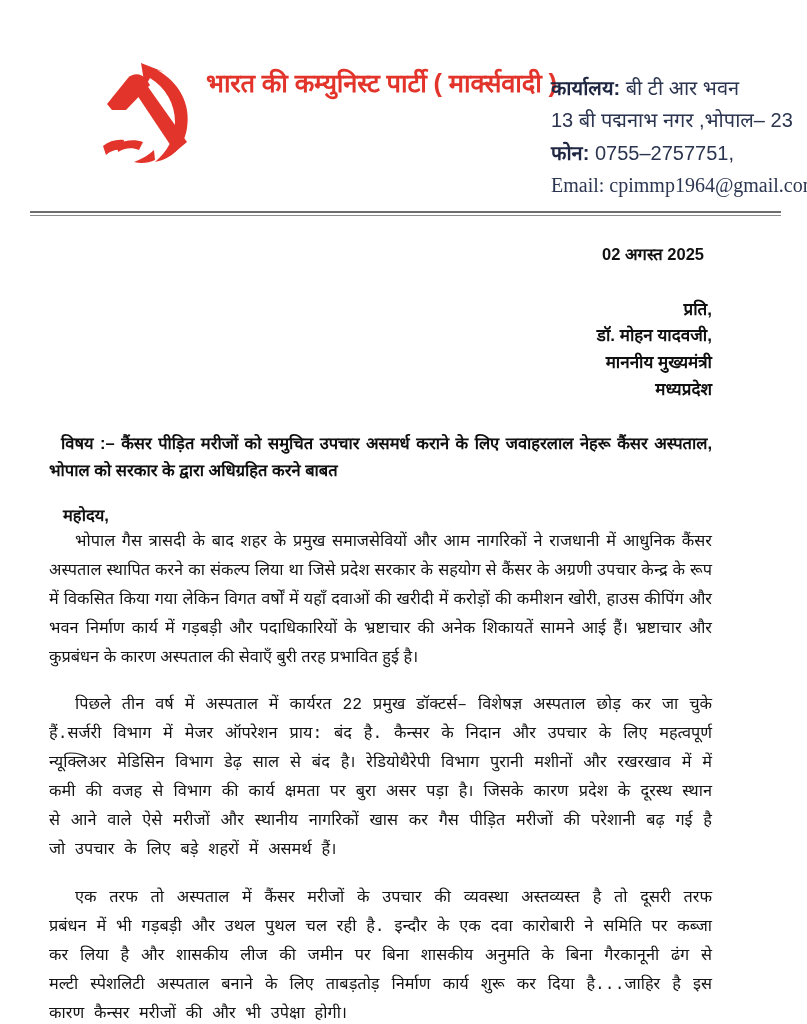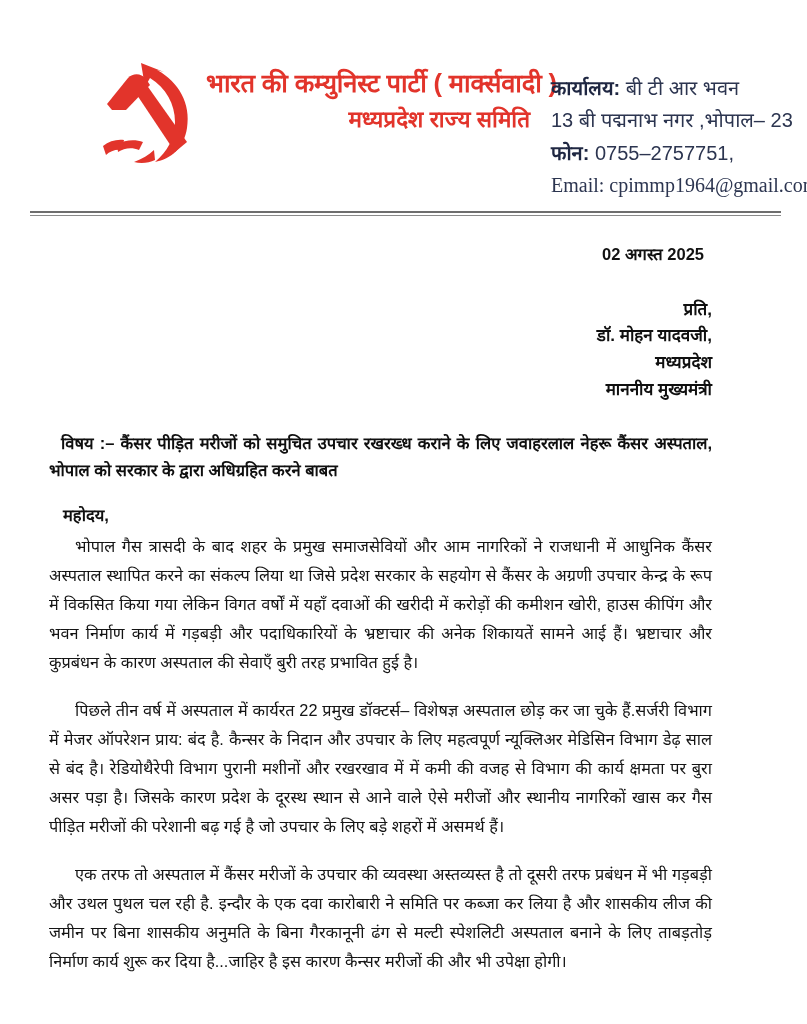--- a/index.html
+++ b/index.html
@@ -137,29 +137,28 @@
 
   .salutation {
     margin-top: 20px;
     padding-left: 14px;
     font-weight: bold;
     font-size: 16.5px;
     color: #101010;
   }
 
   .para {
-    margin-top: 6px;
     font-size: 16.3px;
     line-height: 1.78;
     text-align: justify;
     text-justify: inter-word;
     text-indent: 26px;
     color: #141414;
   }
-  .para + .para { margin-top: 19px; }
+  .para + .para { margin-top: 19px; font-family: Liberation Mono, monospace; }
 </style>
 </head>
 <body>
 
 <div class="page">
 
   <div class="letterhead">
 
     <div class="logo-wrap">
       <span>
@@ -176,21 +175,20 @@
 
             <path d="M22 84 C 30 80, 40 79, 48 82 L 44 90 C 37 87, 29 88, 23 92 Z"></path>
             <path d="M8 86 C 14 81, 22 79, 29 80 L 27 90 C 21 89, 15 91, 11 95 Z"></path>
           </g>
         </svg>
       </span>
     </div>
 
     <div class="org-block">
       <div class="org-name">भारत की कम्युनिस्ट पार्टी ( मार्क्सवादी )</div>
-      <div class="org-sub">मध्यप्रदेश राज्य समिति</div>
     </div>
 
     <div class="addr-block">
       <div class="addr-line addr-hi">
         <span class="addr-label">कार्यालय:</span>
         <span>बी टी आर भवन</span>
       </div>
       <div class="addr-line addr-hi">13 बी पद्मनाभ नगर ,भोपाल– 23</div>
       <div class="addr-line addr-hi">
         <span class="addr-label">फोन:</span>
@@ -206,27 +204,27 @@
 
   <div class="divider"></div>
 
   <div class="content">
 
     <div class="date-row">02 अगस्त 2025</div>
 
     <div class="recipient">
       <div>प्रति,</div>
       <div>डॉ. मोहन यादवजी,</div>
+      <div>माननीय मुख्यमंत्री</div>
       <div>मध्यप्रदेश</div>
-      <div>माननीय मुख्यमंत्री</div>
     </div>
 
     <div class="subject">
       <span class="lead">विषय :–</span>
-      <span>कैंसर पीड़ित मरीजों को समुचित उपचार रखरख्ध कराने के लिए जवाहरलाल नेहरू कैंसर अस्पताल, भोपाल को सरकार के द्वारा अधिग्रहित करने बाबत</span>
+      <span>कैंसर पीड़ित मरीजों को समुचित उपचार असमर्ध कराने के लिए जवाहरलाल नेहरू कैंसर अस्पताल, भोपाल को सरकार के द्वारा अधिग्रहित करने बाबत</span>
     </div>
 
     <div class="salutation">महोदय,</div>
 
     <div class="para">भोपाल गैस त्रासदी के बाद शहर के प्रमुख समाजसेवियों और आम नागरिकों ने राजधानी में आधुनिक कैंसर अस्पताल स्थापित करने का संकल्प लिया था जिसे प्रदेश सरकार के सहयोग से कैंसर के अग्रणी उपचार केन्द्र के रूप में विकसित किया गया लेकिन विगत वर्षों में यहाँ दवाओं की खरीदी में करोड़ों की कमीशन खोरी, हाउस कीपिंग और भवन निर्माण कार्य में गड़बड़ी और पदाधिकारियों के भ्रष्टाचार की अनेक शिकायतें सामने आई हैं। भ्रष्टाचार और कुप्रबंधन के कारण अस्पताल की सेवाएँ बुरी तरह प्रभावित हुई है।</div>
     <div class="para">पिछले तीन वर्ष में अस्पताल में कार्यरत 22 प्रमुख डॉक्टर्स– विशेषज्ञ अस्पताल छोड़ कर जा चुके हैं.सर्जरी विभाग में मेजर ऑपरेशन प्राय: बंद है. कैन्सर के निदान और उपचार के लिए महत्वपूर्ण न्यूक्लिअर मेडिसिन विभाग डेढ़ साल से  बंद है। रेडियोथैरेपी विभाग पुरानी मशीनों और रखरखाव में में कमी  की वजह से विभाग की कार्य क्षमता पर बुरा असर पड़ा है। जिसके कारण प्रदेश के दूरस्थ स्थान से आने वाले ऐसे मरीजों और स्थानीय नागरिकों खास कर गैस पीड़ित मरीजों की परेशानी बढ़ गई है जो उपचार के लिए बड़े शहरों में असमर्थ हैं।</div>
     <div class="para">एक तरफ तो अस्पताल में कैंसर मरीजों के उपचार की व्यवस्था अस्तव्यस्त है तो दूसरी तरफ प्रबंधन में भी गड़बड़ी और उथल पुथल चल रही है. इन्दौर के एक दवा कारोबारी ने  समिति पर कब्जा कर लिया है और शासकीय लीज की जमीन पर बिना शासकीय अनुमति के बिना गैरकानूनी ढंग से मल्टी स्पेशलिटी अस्पताल बनाने के लिए ताबड़तोड़ निर्माण कार्य शुरू कर दिया है...जाहिर है इस कारण कैन्सर मरीजों की और भी उपेक्षा होगी।</div>
 
   </div>
 

